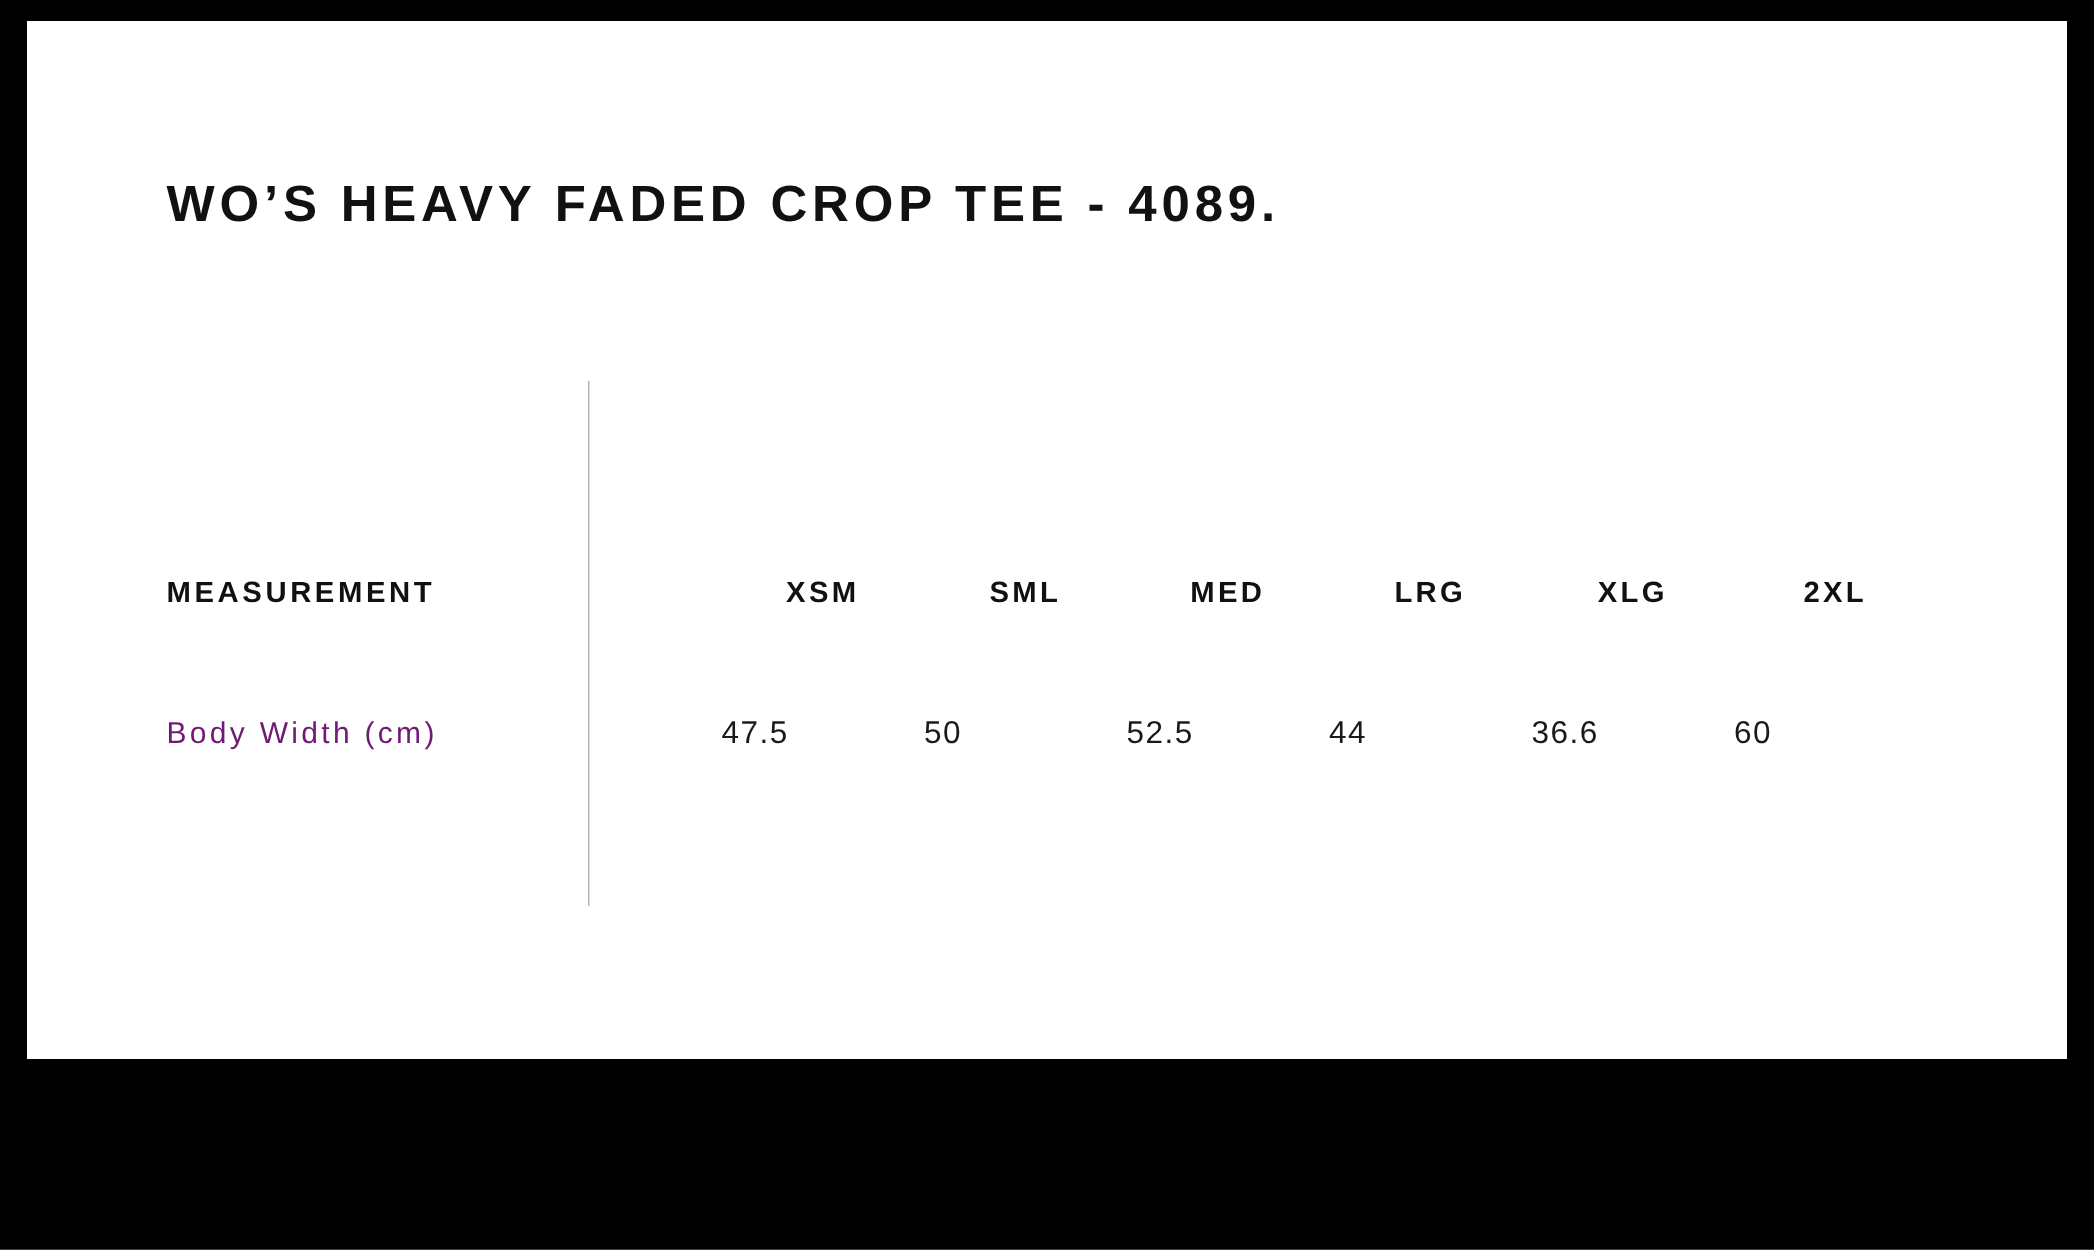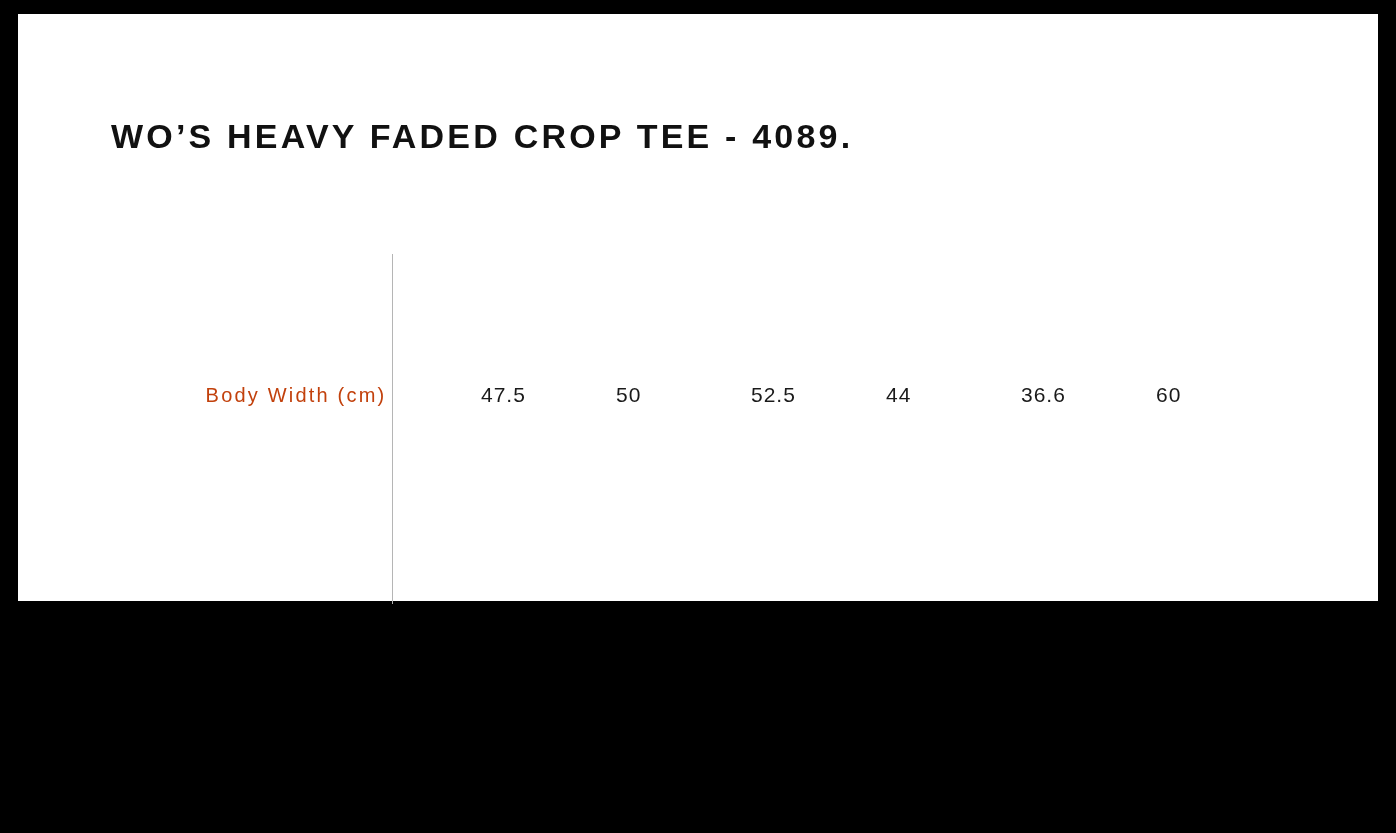--- a/index.html
+++ b/index.html
@@ -7,21 +7,21 @@
     width: 1396px;
     height: 833px;
     background: #000000;
     font-family: "Liberation Sans", sans-serif;
   }
   .frame {
     position: absolute;
     left: 18px;
     top: 14px;
     width: 1360px;
-    height: 587px;
+    height: 692px;
     background: #ffffff;
   }
   .title {
     position: absolute;
     left: 93px;
     top: 103px;
     font-size: 34px;
     font-weight: bold;
     letter-spacing: 3.2px;
     color: #111111;
@@ -57,24 +57,24 @@
     padding-left: 1px;
   }
   th.size-head {
     text-align: center;
     font-size: 19.5px;
     font-weight: bold;
     letter-spacing: 2.2px;
     color: #111111;
   }
   td.measure-cell {
-    text-align: center;
+    text-align: left;
     font-size: 20px;
     letter-spacing: 2.2px;
-    color: #c2410c;
+    color: #701a75;
     padding-left: 1px;
     white-space: nowrap;
   }
   td.value-cell {
     font-size: 21px;
     letter-spacing: 1px;
     color: #1a1a1a;
   }
   
   .divider {
@@ -119,20 +119,29 @@
       <thead>
         <tr class="spacer-row">
           <td></td>
           <td></td>
           <td></td>
           <td></td>
           <td></td>
           <td></td>
           <td></td>
         </tr>
+        <tr>
+          <th class="measure-head">MEASUREMENT</th>
+          <th class="size-head">XSM</th>
+          <th class="size-head">SML</th>
+          <th class="size-head">MED</th>
+          <th class="size-head">LRG</th>
+          <th class="size-head">XLG</th>
+          <th class="size-head">2XL</th>
+        </tr>
       </thead>
       <tbody>
         <tr>
           <td class="measure-cell">Body Width (cm)</td>
           <td class="value-cell">47.5</td>
           <td class="value-cell">50</td>
           <td class="value-cell">52.5</td>
           <td class="value-cell">44</td>
           <td class="value-cell">36.6</td>
           <td class="value-cell">60</td>

